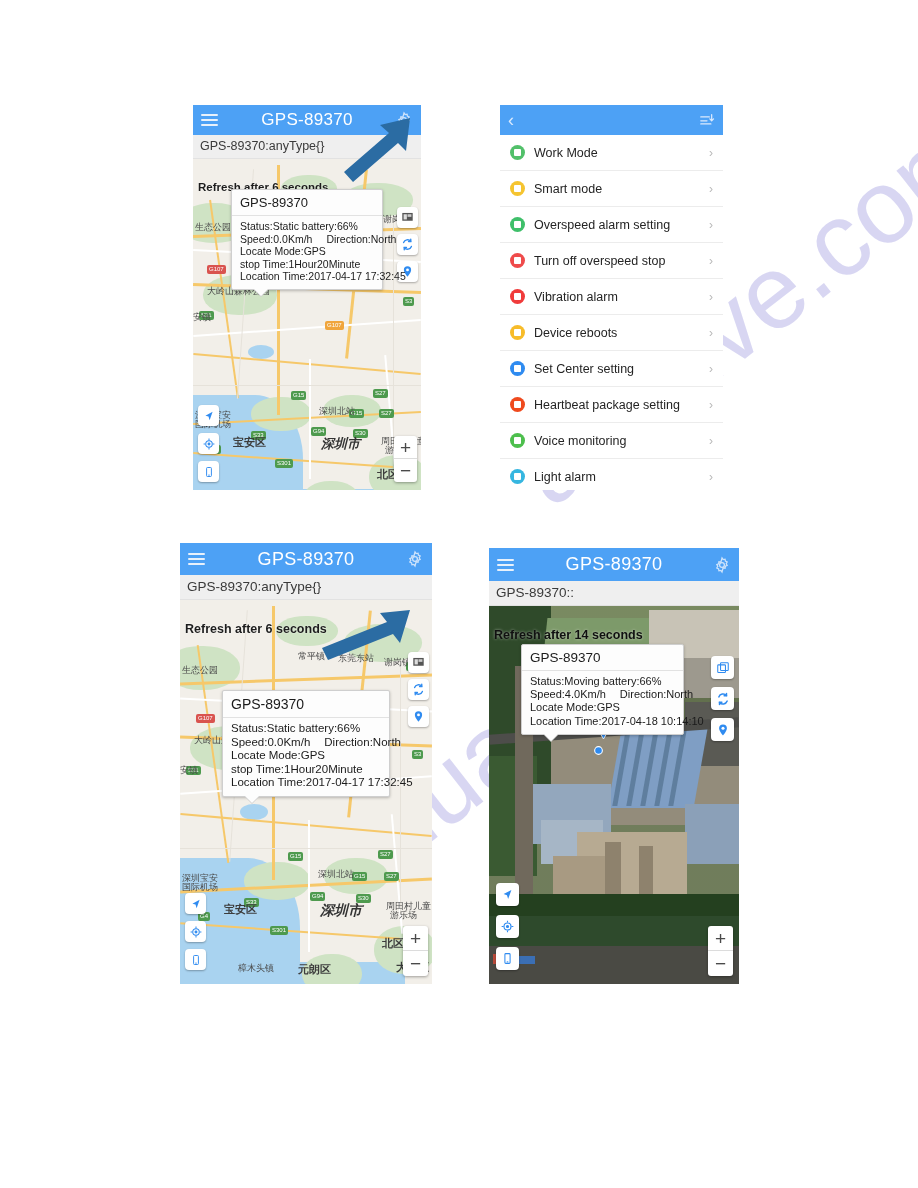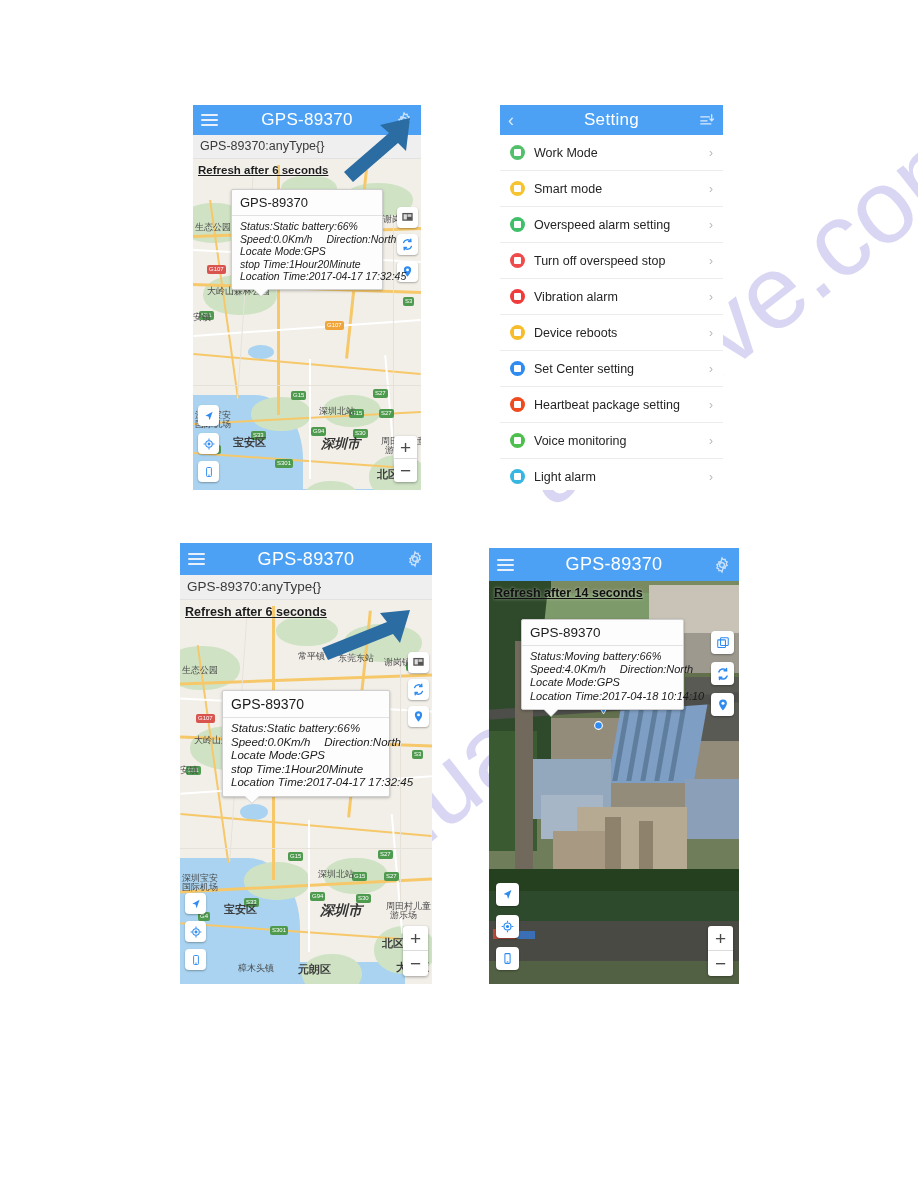--- a/index.html
+++ b/index.html
@@ -48,25 +48,24 @@
 
   .subbar {
     background: #efefef; color: #3a3a3a;
     font-size: 12.5px; padding: 4px 7px 5px 7px;
     border-bottom: 1px solid #e2e2e2;
   }
 
   
   .map { position: relative; width: 100%; flex: 1; overflow: hidden; }
   .refreshtxt {
-    position: absolute; left: 5px; top: 5px;
+    position: absolute; left: 5px; top: 22px;
     font-size: 11.5px; color: #1d1d1d; font-weight: 700;
     text-shadow: 0 0 2px rgba(255,255,255,.8);
     z-index: 6;
-    text-decoration: underline;
   }
 
   
   .roadmap { position: absolute; inset: 0; background: #f2efe9; }
   .rm-water { position: absolute; background: #a9d3f0; }
   .rm-green { position: absolute; background: #cfe3c4; border-radius: 48%; }
   .rm-road { position: absolute; background: #f6c86a; }
   .rm-road.minor { background: #ffffff; }
   .rm-road.thin { background: #e6e2da; }
   .cn { position: absolute; color: #4a4a4a; font-size: 9px; white-space: nowrap; }
@@ -88,21 +87,21 @@
   
   .popup {
     position: absolute; background: #fdfdfd;
     border: 1px solid #cfcfcf; border-radius: 2px;
     box-shadow: 0 1px 3px rgba(0,0,0,.25);
     z-index: 8;
   }
   .popup .pt { font-size: 13px; color: #1b1b1b; padding: 5px 8px 5px 8px;
     border-bottom: 1px solid #e2e2e2; }
   .popup .pb { padding: 4px 8px 6px 8px; }
-  .popup .pb div { font-size: 10.5px; color: #1b1b1b; line-height: 12.6px; white-space: nowrap; font-style: italic; }
+  .popup .pb div { font-size: 10.5px; color: #1b1b1b; line-height: 12.6px; white-space: nowrap; }
   .popup .pb .two { display: flex; gap: 14px; }
   .popup::after {
     content: ""; position: absolute; left: 22px; bottom: -7px;
     border-left: 7px solid transparent; border-right: 7px solid transparent;
     border-top: 7px solid #fdfdfd;
     filter: drop-shadow(0 1px 0 #cfcfcf);
   }
 
   
   .mapbtns { position: absolute; right: 3px; top: 48px; z-index: 7;
@@ -311,21 +310,20 @@
   </div>
 
   <svg class="bigarrow" style="left:336px; top:112px;" width="80" height="80" viewBox="0 0 80 80">
     <path d="M74 6 L44 13 L53 21 L8 60 L17 70 L62 31 L70 39 Z" fill="#2b6ca3"></path>
   </svg>
 
   <div class="phone" style="left:500px; top:105px; width:223px; height:385px;">
 
     <div class="statusbar">
       <div class="backchev">‹</div>
-      <div class="title">Setting</div>
       <svg class="sorticon" viewBox="0 0 20 18" stroke="#dbeafd" stroke-width="1.6" fill="none" stroke-linecap="round">
         <path d="M2 5h11M2 10h8M2 14h13"></path>
           <path d="M16 2v8M13.6 7.6L16 10.2 18.4 7.6"></path>
       </svg>
     </div>
 
     <div class="setlist">
       <div class="setrow">
         <div class="dot" style="background:#52c06a">
             <span></span>
@@ -561,20 +559,21 @@
           <i></i>
           <i></i>
         </div>
       <div class="title" style="font-size:18px;">GPS-89370</div>
       <svg class="gear" viewBox="0 0 24 24" fill="none" stroke="#cfe4fb" stroke-width="1.7">
         <circle cx="12" cy="12" r="3.2"></circle>
         <path d="M12 2.6l1.5 2.2 2.6-.5.4 2.6 2.4 1.1-1.3 2.3 1.3 2.3-2.4 1.1-.4 2.6-2.6-.5L12 21.4l-1.5-2.2-2.6.5-.4-2.6-2.4-1.1 1.3-2.3-1.3-2.3 2.4-1.1.4-2.6 2.6.5z"></path>
       </svg>
     </div>
 
+    <div class="subbar" style="font-size:13.5px;">GPS-89370::</div>
 
     <div class="map">
       <div class="satmap">
 
         <div class="sat-b" style="left:0; top:0; width:62px; height:190px; background:#2f4a2a;"></div>
         <div class="sat-b" style="left:0; top:150px; width:48px; height:120px; background:#3a5a32;"></div>
         <div class="sat-b" style="left:0; top:300px; width:250px; height:48px; background:#2e4a2c;"></div>
         <div class="sat-b" style="left:0; top:340px; width:250px; height:40px; background:#4a4a44;"></div>
 
         <div class="sat-b" style="left:56px; top:12px; width:108px; height:46px; background:#7d9a6a; transform:skewX(-6deg);"></div>

